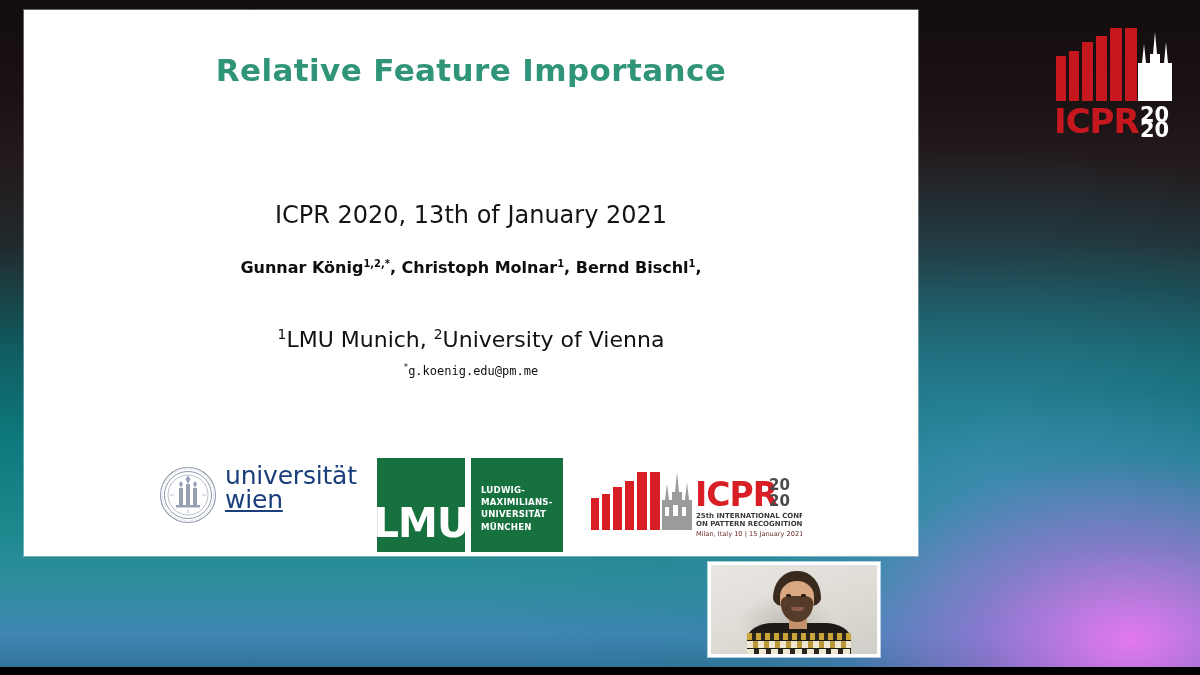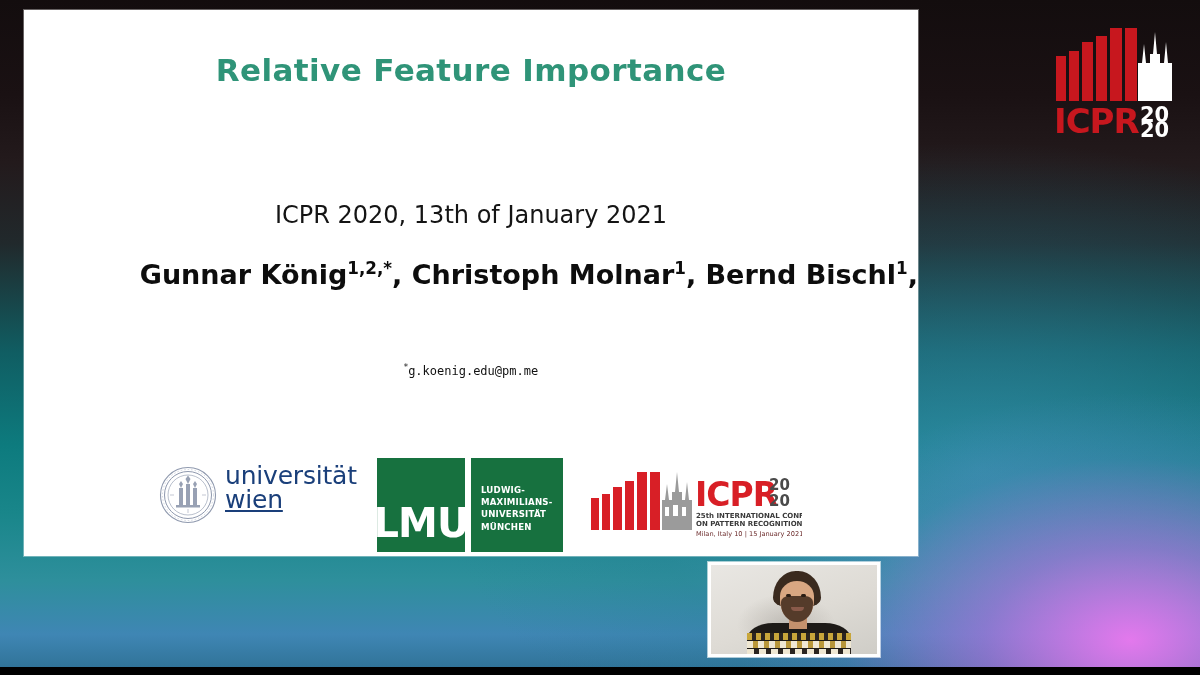--- a/index.html
+++ b/index.html
@@ -88,24 +88,24 @@
     font-family: "DejaVu Sans", sans-serif;
     font-size: 24px;
     color: #141414;
     margin-top: 36px;
   }
 
   .authors {
     position: absolute;
     left: 0; right: 0;
     top: 248px;
-    text-align: right;
+    text-align: center;
     font-family: "DejaVu Sans", sans-serif;
     font-weight: bold;
-    font-size: 27px;
+    font-size: 16px;
     color: #0d0d0d;
     line-height: 1.28;
   }
   .authors sup { font-size: 0.62em; font-weight: bold; vertical-align: super; }
 
   .affil {
     position: absolute;
     left: 0; right: 0;
     top: 316px;
     text-align: center;
@@ -338,20 +338,21 @@
   <div id="slide">
 
     <div class="slide-title">Relative Feature Importance</div>
 
     <div class="slide-date">ICPR 2020, 13th of January 2021</div>
 
     <div class="authors">
       <div><span>Gunnar König</span><sup>1,2,*</sup><span>, Christoph Molnar</span><sup>1</sup><span>, Bernd Bischl</span><sup>1</sup><span>,</span></div>
     </div>
 
+    <div class="affil"><sup>1</sup><span>LMU Munich, </span><sup>2</sup><span>University of Vienna</span></div>
 
     <div class="email"><sup>*</sup><span>g.koenig.edu@pm.me</span></div>
 
     <div id="logo-row">
 
       <div id="univie-logo">
         <svg id="univie-seal" viewBox="0 0 58 58">
           <circle cx="29" cy="29" r="27.5" fill="none" stroke="#8f99ae" stroke-width="1.1"></circle>
           <circle cx="29" cy="29" r="23.5" fill="none" stroke="#8f99ae" stroke-width="1"></circle>
           <circle cx="29" cy="29" r="20" fill="none" stroke="#9aa3b6" stroke-width="0.7"></circle>

